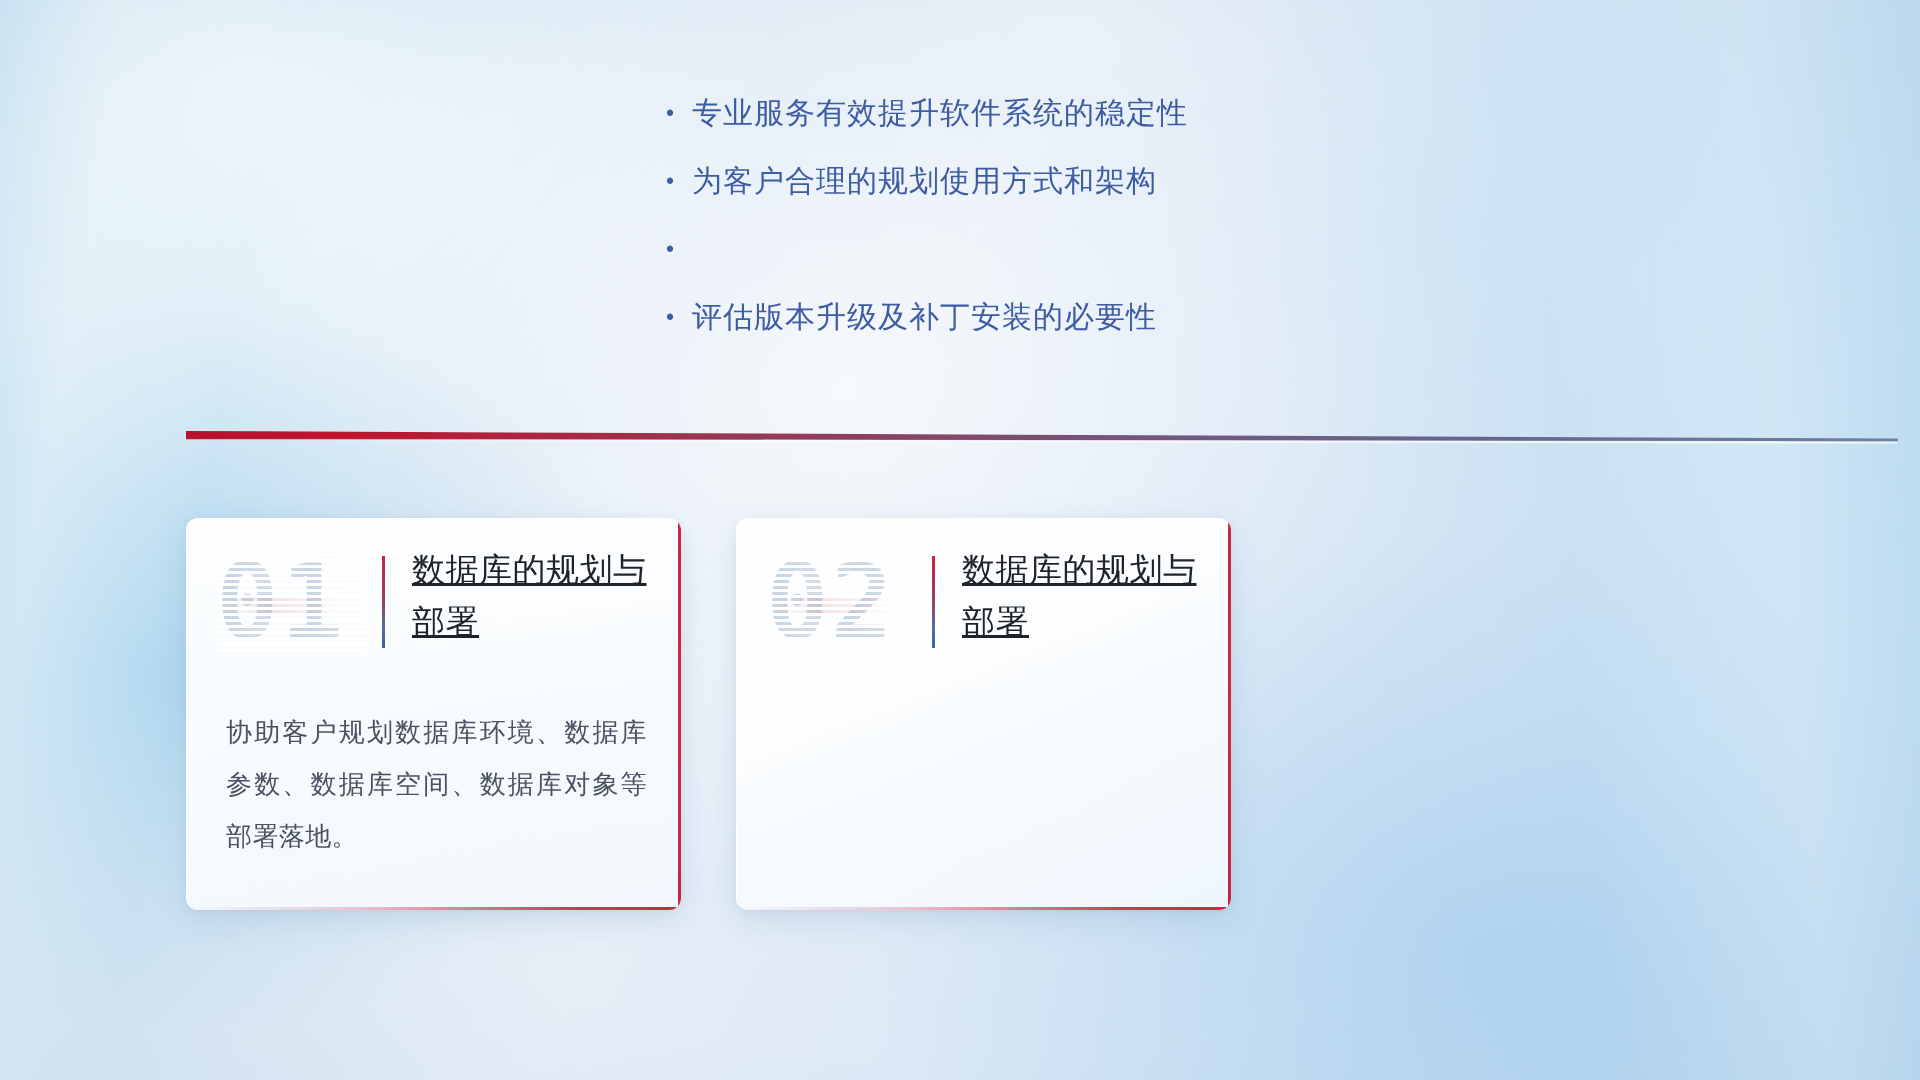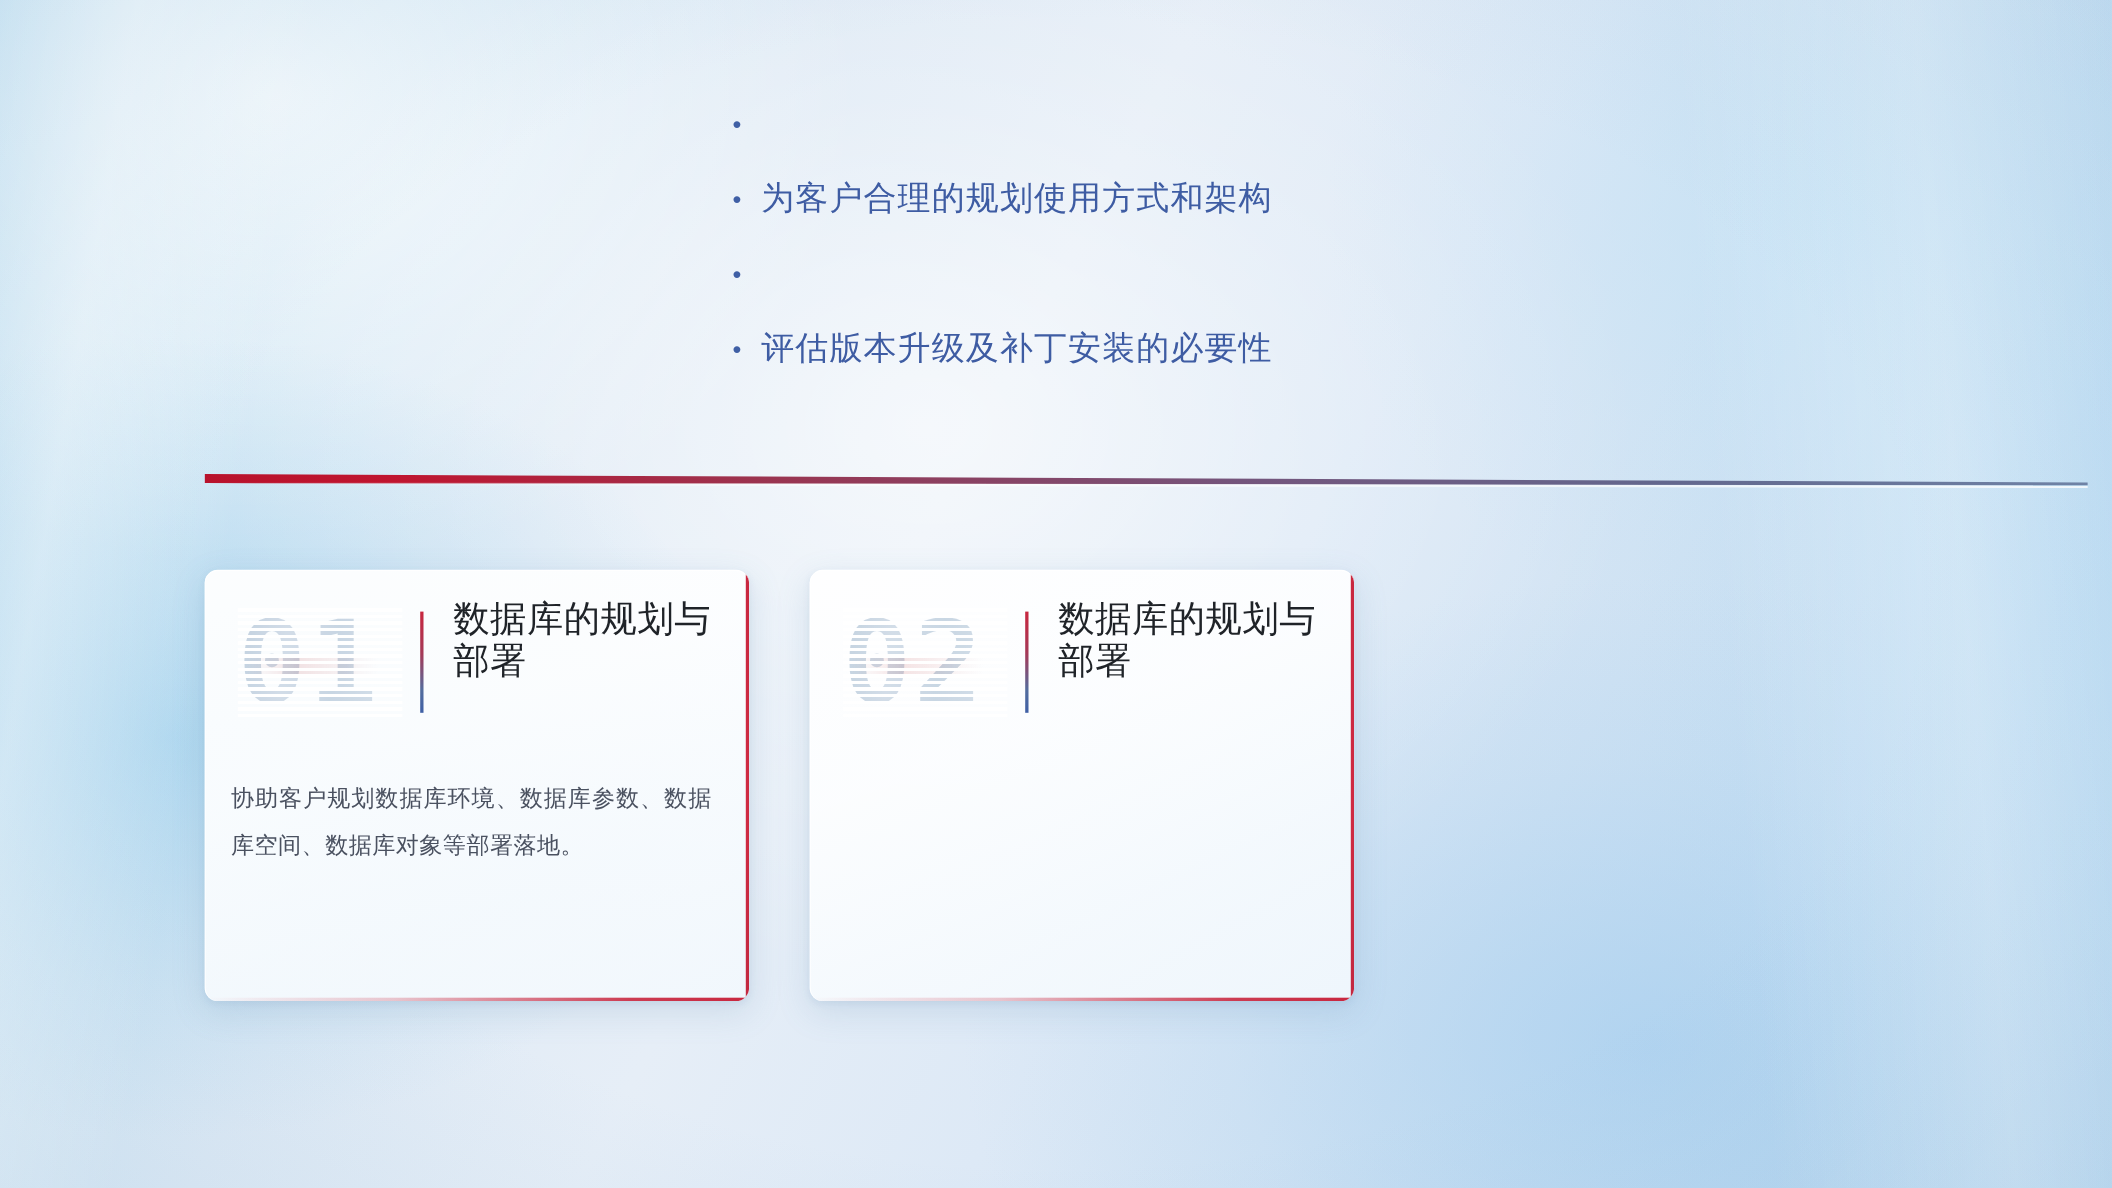--- a/index.html
+++ b/index.html
@@ -138,26 +138,27 @@
     background:linear-gradient(90deg, rgba(196,70,70,0) 0%, rgba(196,70,70,.28) 40%, rgba(196,70,70,0) 100%);
     mix-blend-mode:multiply;opacity:.5;pointer-events:none;
   }
 
   .accentBar{
     position:absolute;left:196px;top:38px;width:3px;height:92px;
     background:linear-gradient(180deg,#c8273f 0%,#a43a58 42%,#536d9e 78%,#3f5fa5 100%);
   }
   .cardTitle{
     position:absolute;left:226px;top:26px;width:250px;
-    font-size:33px;line-height:38px;color:#1f2328;font-weight:500;
+    font-size:33px;line-height:52px;color:#1f2328;font-weight:500;
     letter-spacing:.5px;
+    text-decoration:underline;
   }
   .cardBody{
-    position:absolute;left:24px;right:34px;top:188px;
-    font-size:21px;line-height:42px;color:#4a5160;
+    position:absolute;left:40px;right:34px;top:188px;
+    font-size:26px;line-height:52px;color:#4a5160;
     letter-spacing:.4px;text-align:justify;
   }
 </style>
 </head>
 <body>
 
 <div id="bg">
   <div class="bgLayer base"></div>
   <div class="bgLayer glowA"></div>
   <div class="bgLayer glowB"></div>
@@ -167,20 +168,21 @@
   <div class="bgLayer glowF"></div>
   <div class="bgLayer streakL"></div>
   <div class="bgLayer streakR"></div>
   <div class="bgLayer vignette"></div>
 </div>
 
 <div id="bullets">
 
   <div class="bulletRow">
     <span class="bulletDot">•</span>
+    <span class="bulletText">专业服务有效提升软件系统的稳定性</span>
   </div>
 
   <div class="bulletRow">
     <span class="bulletDot">•</span>
     <span class="bulletText">为客户合理的规划使用方式和架构</span>
   </div>
 
   <div class="bulletRow">
     <span class="bulletDot">•</span>
   </div>

